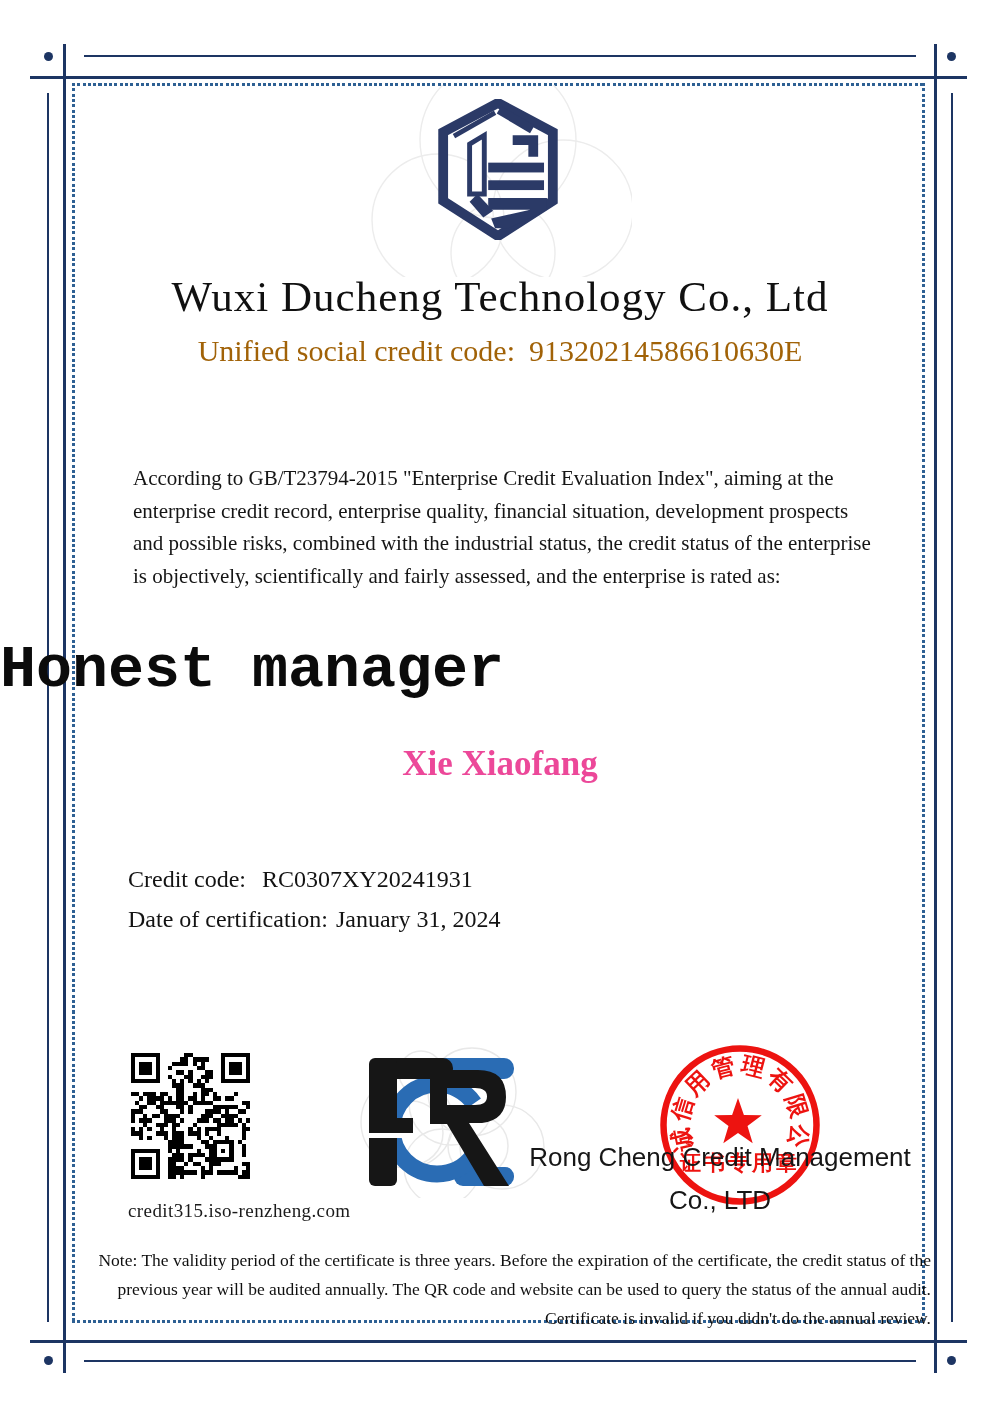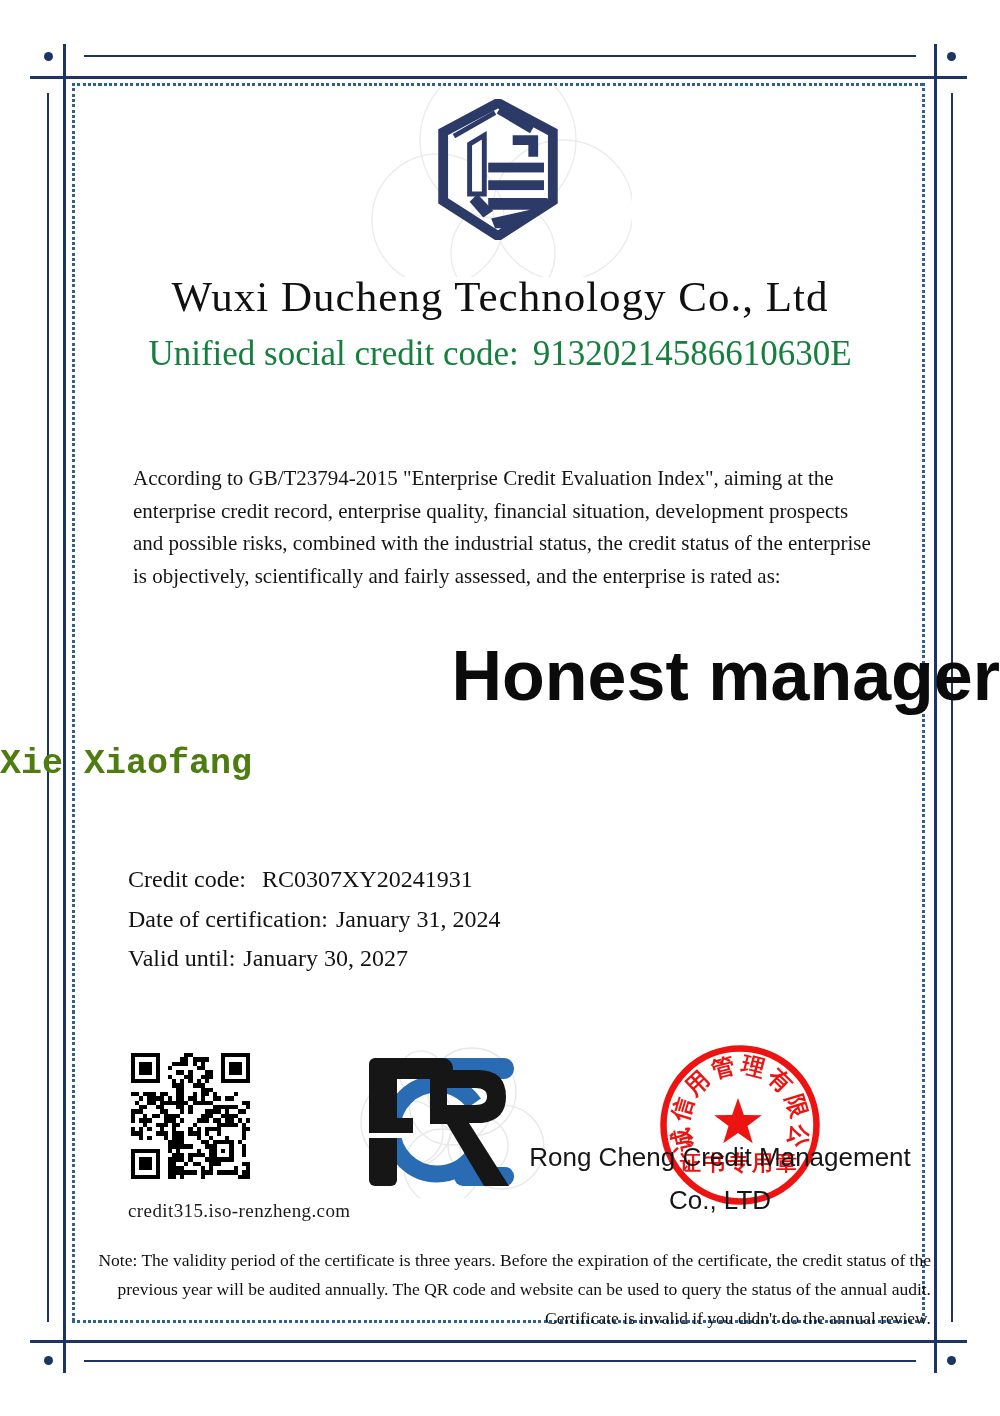--- a/index.html
+++ b/index.html
@@ -10,30 +10,30 @@
   .ln{position:absolute;background:#1d3563;}
   .corner-dot{position:absolute;width:9px;height:9px;border-radius:50%;background:#1d3563;}
   .dot-h{position:absolute;height:3px;
          background-image:repeating-linear-gradient(to right,#2e6093 0 3px,transparent 3px 5.3px);}
   .dot-v{position:absolute;width:3px;
          background-image:repeating-linear-gradient(to bottom,#2e6093 0 3px,transparent 3px 5.3px);}
   
   .company-name{position:absolute;top:272px;left:0;width:1000px;text-align:center;
                 font-size:43px;letter-spacing:1px;color:#101010;white-space:nowrap;}
   .social-line{position:absolute;top:334px;left:0;width:1000px;text-align:center;
-               font-size:35px;color:#15803d;}
+               font-size:30px;color:#a16207;}
   .social-line .val{margin-left:14px;}
   .statement{position:absolute;top:462px;left:133px;width:740px;
              font-size:21px;line-height:32.5px;color:#151515;text-align:left;}
-  .rating{position:absolute;top:636px;left:0;width:1000px;text-align:right;
-          font-family:Liberation Sans, sans-serif;
-          font-size:70px;font-weight:700;color:#0b0b0b;letter-spacing:0px;}
-  .holder{position:absolute;top:744px;left:0;width:1000px;
+  .rating{position:absolute;top:636px;left:0;width:1000px;text-align:left;
           font-family:Liberation Mono, monospace;
-          font-size:35px;font-weight:700;color:#4d7c0f;}
+          font-size:60px;font-weight:700;color:#0b0b0b;letter-spacing:0px;}
+  .holder{position:absolute;top:744px;left:0;width:1000px;text-align:center;
+          font-family:Liberation Serif, serif;
+          font-size:35px;font-weight:700;color:#ec4899;}
   .details{position:absolute;top:860px;left:128px;font-size:24px;color:#131313;}
   .details .row{height:39.5px;line-height:39.5px;}
   .details .gap-wide{margin-left:16px;}
   .details .gap{margin-left:8px;}
   .qr-caption{position:absolute;top:1200px;left:128px;font-size:19px;letter-spacing:0.4px;
               color:#1a1a1a;}
   .issuer{position:absolute;top:1136px;left:420px;width:600px;text-align:center;
           font-family:"Liberation Sans","DejaVu Sans",sans-serif;
           font-size:26px;font-weight:500;line-height:43px;color:#161616;}
   .note{position:absolute;top:1246px;left:79px;width:852px;
@@ -96,23 +96,20 @@
   <div class="rating">Honest manager</div>
 
   <div class="holder">Xie Xiaofang</div>
 
   <div class="details">
     <div class="row">
       <span>Credit code:</span><span class="gap-wide">RC0307XY20241931</span>
     </div>
     <div class="row">
       <span>Date of certification:</span><span class="gap">January 31, 2024</span>
-    </div>
-    <div class="row">
-      <span>Valid until:</span><span class="gap">January 30, 2027</span>
     </div>
   </div>
 
   <svg id="qr-svg" class="abs" style="top:1053px;left:131px;" width="119" height="126" viewBox="0 0 29 29" preserveAspectRatio="none" shape-rendering="crispEdges">
     <rect x="0" y="0" width="29" height="29" fill="#ffffff"></rect>
   <rect x="13" y="0" width="1" height="1" fill="#000"></rect>
       <rect x="14" y="0" width="1" height="1" fill="#000"></rect>
       <rect x="12" y="1" width="1" height="1" fill="#000"></rect>
       <rect x="13" y="1" width="1" height="1" fill="#000"></rect>
       <rect x="15" y="1" width="1" height="1" fill="#000"></rect>

